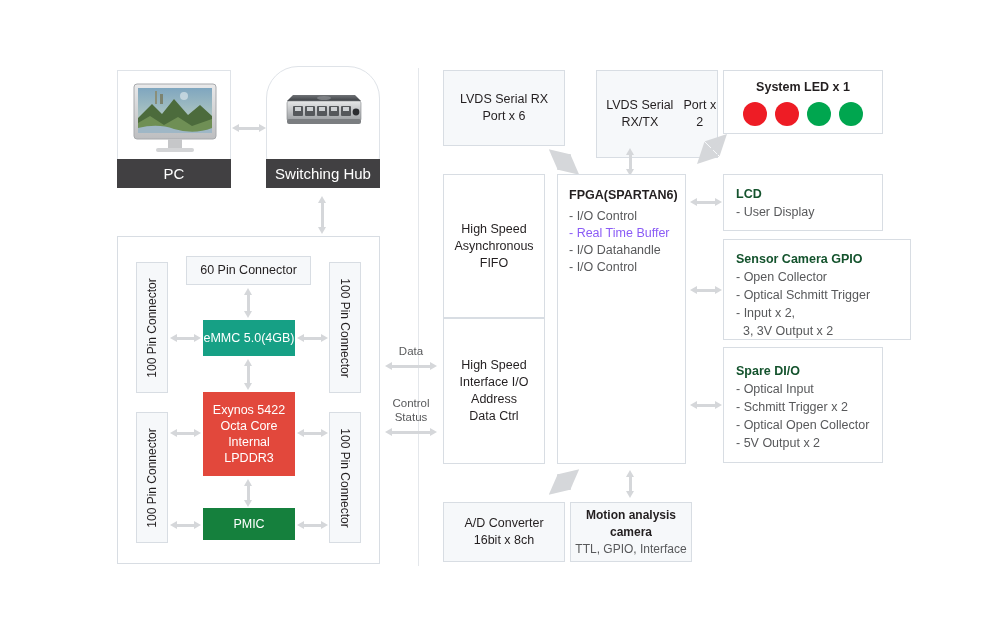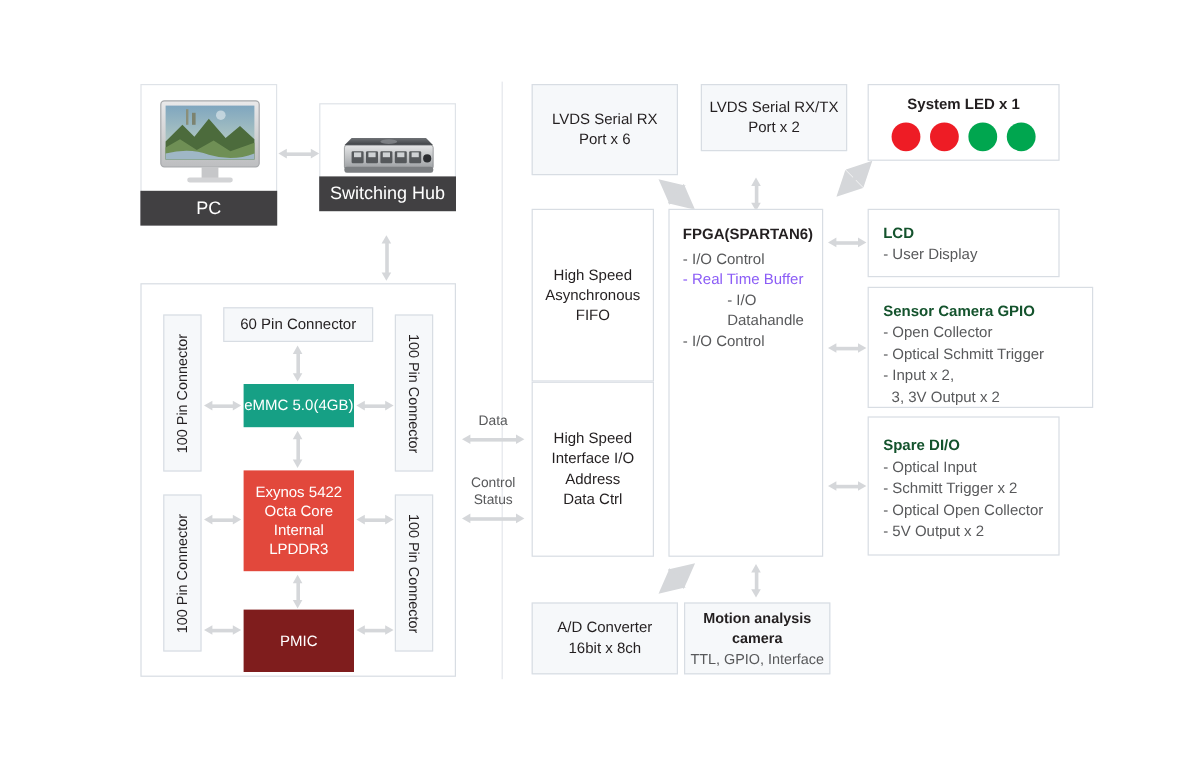--- a/index.html
+++ b/index.html
@@ -84,21 +84,21 @@
         <rect x="37" y="20" width="2" height="13" fill="#8a8f7a"></rect>
         <rect x="42" y="23" width="3" height="10" fill="#7c8370"></rect>
         <circle cx="66" cy="25" r="4" fill="#d9e4ea" opacity=".7"></circle>
         <rect x="50" y="68" width="14" height="10" fill="#c6c7c9"></rect>
         <rect x="38" y="77" width="38" height="4" rx="2" fill="#d3d4d6"></rect>
       </svg>
     </div>
     <div class="cap">PC</div>
   </div>
 
-  <div class="card" style="left:266px;top:86px;width:114px;height:90px;">
+  <div class="card" style="left:266px;top:66px;width:114px;height:122px;border-radius:32px;">
     <div class="pic">
       <svg viewBox="0 0 114 90" width="114" height="90" preserveAspectRatio="xMidYMid meet">
         <defs>
           <linearGradient id="hubTop" x1="0" y1="0" x2="0" y2="1">
             <stop offset="0" stop-color="#6f7276"></stop>
               <stop offset="1" stop-color="#3e4145"></stop>
           </linearGradient>
           <linearGradient id="hubFace" x1="0" y1="0" x2="0" y2="1">
             <stop offset="0" stop-color="#e6e7e8"></stop>
               <stop offset="1" stop-color="#9b9ea1"></stop>
@@ -164,21 +164,21 @@
     <span>eMMC 5.0(4GB)</span>
   </div>
 
   <div class="chip" style="left:203px;top:392px;width:92px;height:84px;background:#e2483c;flex-direction:column;">
     <span>Exynos 5422</span>
     <span>Octa Core</span>
     <span>Internal</span>
     <span>LPDDR3</span>
   </div>
 
-  <div class="chip" style="left:203px;top:508px;width:92px;height:52px;background:#7f1d1d;">
+  <div class="chip" style="left:203px;top:508px;width:92px;height:32px;background:#15803d;">
     <span>PMIC</span>
   </div>
 
   <div class="av" style="left:244px;top:288px;height:30px;">
     <div class="ht"></div>
       <div class="bar"></div>
       <div class="hb"></div>
     </div>
   <div class="av" style="left:244px;top:359px;height:31px;">
     <div class="ht"></div>
@@ -238,21 +238,21 @@
   <div class="ah" style="left:385px;top:428px;width:52px;">
     <div class="hl"></div>
       <div class="bar"></div>
       <div class="hr"></div>
     </div>
 
   <div class="box tint ctr" style="left:443px;top:70px;width:122px;height:76px;flex-direction:column;">
     <span class="txt">LVDS Serial RX</span>
     <span class="txt">Port x 6</span>
   </div>
-  <div class="box tint ctr" style="left:584px;top:70px;width:122px;height:56px;flex-direction:column;">
+  <div class="box tint ctr" style="left:596px;top:70px;width:122px;height:88px;flex-direction:row;">
     <span class="txt">LVDS Serial RX/TX</span>
     <span class="txt">Port x 2</span>
   </div>
 
   <div class="adiag" style="left:544px;top:146px;width:40px;height:32px;">
     <svg width="40" height="32" viewBox="0 0 40 32">
       <defs>
           <marker id="dA" markerWidth="7" markerHeight="7" refX="5.6" refY="3.5" orient="auto">
         <path d="M0,0 L7,3.5 L0,7 z" fill="#d5d7da"></path>
           </marker>
@@ -280,21 +280,21 @@
     <span class="txt">High Speed</span>
     <span class="txt">Interface I/O</span>
     <span class="txt">Address</span>
     <span class="txt">Data Ctrl</span>
   </div>
 
   <div class="box" style="left:557px;top:174px;width:129px;height:290px;padding:12px 0 0 11px;">
     <div class="txt bold">FPGA(SPARTAN6)</div>
     <div class="txt" style="color:#58595b;margin-top:4px;">- I/O Control</div>
     <div class="txt" style="color:#8b5cf6;">- Real Time Buffer</div>
-    <div class="txt" style="color:#58595b;margin-left:37px;">- I/O Datahandle</div>
+    <div class="txt" style="color:#58595b;">- I/O Datahandle</div>
     <div class="txt" style="color:#58595b;">- I/O Control</div>
   </div>
 
   <div class="adiag" style="left:692px;top:131px;width:40px;height:36px;">
     <svg width="40" height="36" viewBox="0 0 40 36">
       <defs>
           <marker id="dC" markerWidth="7" markerHeight="7" refX="5.6" refY="3.5" orient="auto">
         <path d="M0,0 L7,3.5 L0,7 z" fill="#d5d7da"></path>
           </marker>
         <marker id="dD" markerWidth="7" markerHeight="7" refX="5.6" refY="3.5" orient="auto">

